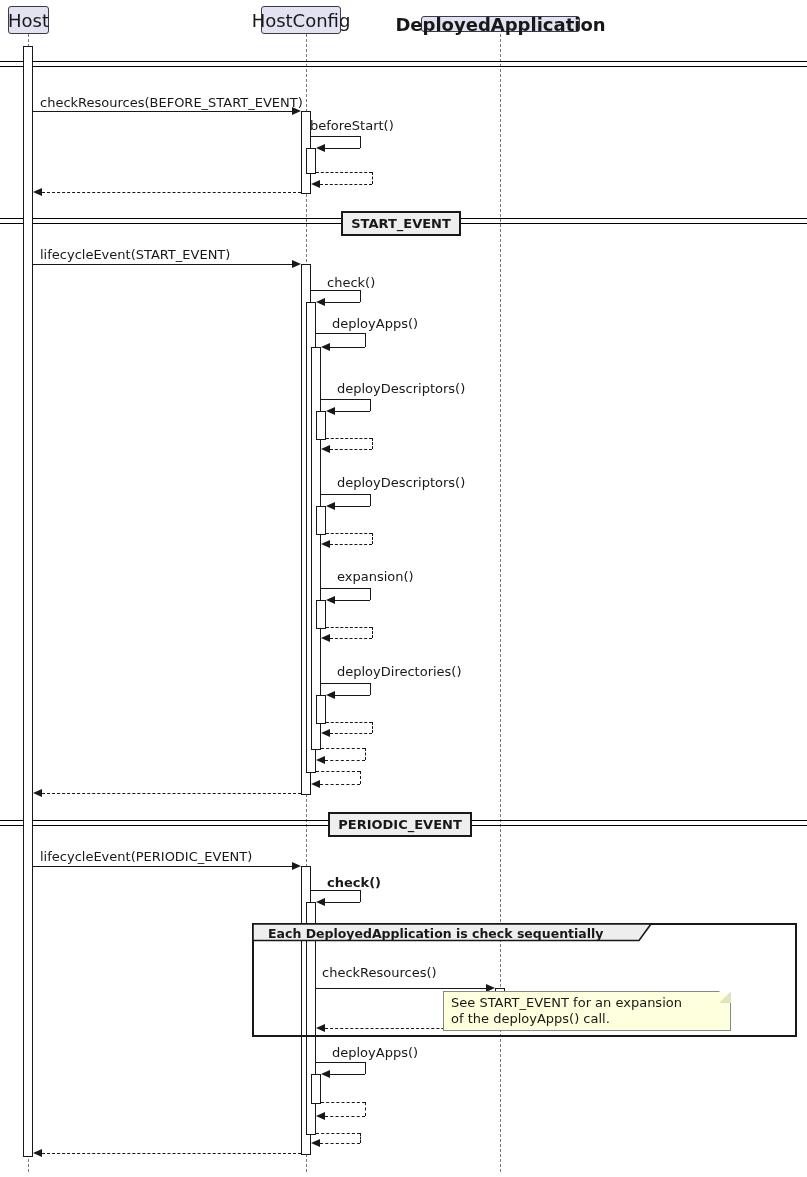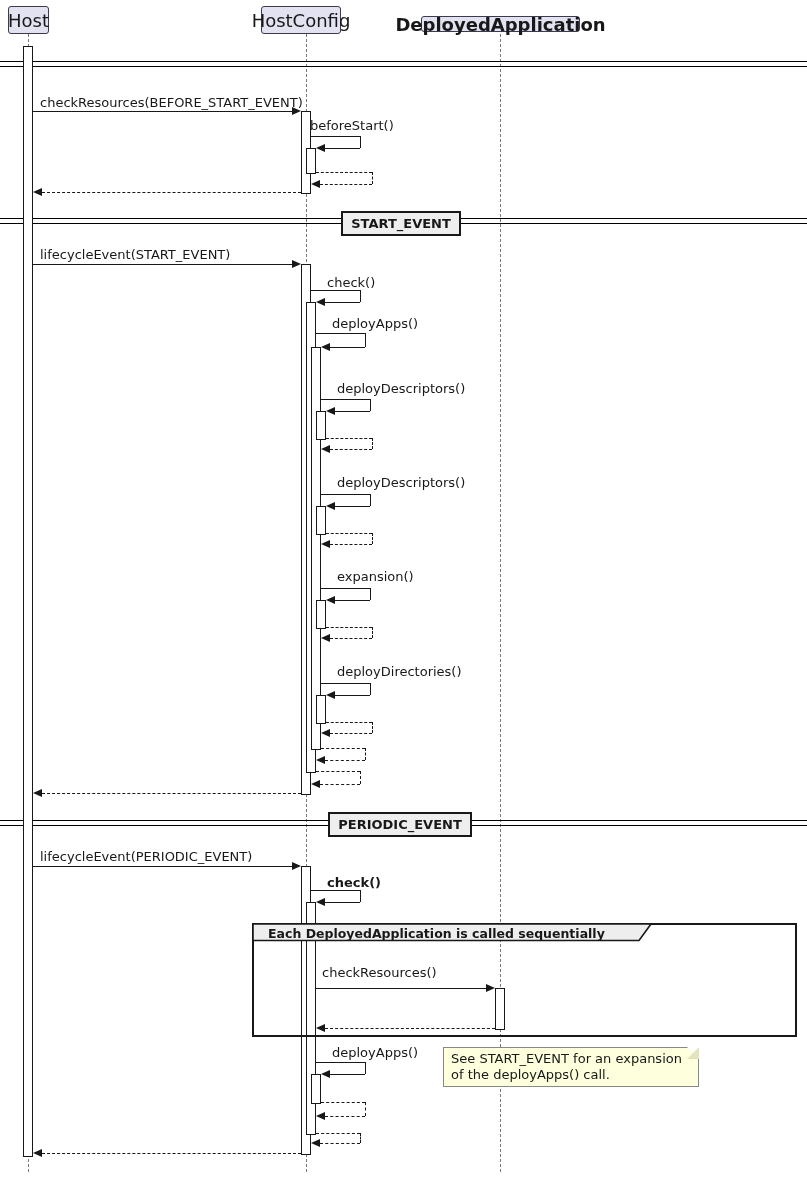--- a/index.html
+++ b/index.html
@@ -161,21 +161,21 @@
   <div class="hl" style="left:311px;top:890px;width:49px;"></div>
   <div class="vl" style="left:360px;top:890px;height:12px;"></div>
   <div class="hl" style="left:325px;top:902px;width:35px;"></div>
   <div class="al" style="left:316px;top:898px;"></div>
   <div class="bar" style="left:306px;top:902px;height:231px;"></div>
 
   <div class="group" style="left:252px;top:923px;width:545px;height:114px;"></div>
   <svg class="abs" style="left:252px;top:923px;" width="402" height="19">
     <path d="M1,1 H399 L387,17.5 H1 Z" fill="#EEEEEE" stroke="#181818" stroke-width="1.6"></path>
   </svg>
-  <div class="gtab-label" style="left:268px;top:926px;">Each DeployedApplication is called sequentially</div>
+  <div class="gtab-label" style="left:268px;top:926px;">Each DeployedApplication is check sequentially</div>
 
   <div class="lbl" style="left:322px;top:966px;">checkResources()</div>
   <div class="hl" style="left:316px;top:988px;width:170px;"></div>
   <div class="ar" style="left:486px;top:984px;"></div>
   <div class="bar" style="left:495px;top:988px;height:40px;"></div>
   <div class="hd" style="left:325px;top:1028px;width:170px;"></div>
   <div class="al" style="left:316px;top:1024px;"></div>
 
 
   <div class="lbl" style="left:332px;top:1046px;">deployApps()</div>
@@ -191,21 +191,21 @@
   <div class="al" style="left:316px;top:1112px;"></div>
 
   <div class="hd" style="left:316px;top:1133px;width:44px;"></div>
   <div class="vd" style="left:360px;top:1133px;height:10px;"></div>
   <div class="hd" style="left:320px;top:1143px;width:40px;"></div>
   <div class="al" style="left:311px;top:1139px;"></div>
 
   <div class="hd" style="left:42px;top:1153px;width:259px;"></div>
   <div class="al" style="left:33px;top:1149px;"></div>
 
-  <div class="note" style="left:443px;top:1047px;width:256px;height:40px;">See START_EVENT for an expansion
+  <div class="note" style="left:443px;top:991px;width:288px;height:40px;">See START_EVENT for an expansion
 of the deployApps() call.</div>
 
   <div class="divbox" style="left:341px;top:211px;width:120px;height:25px;">START_EVENT</div>
   <div class="divbox" style="left:328px;top:812px;width:144px;height:25px;">PERIODIC_EVENT</div>
 
   <div class="pbox" style="left:8px;top:6px;width:41px;height:28px;">Host</div>
   <div class="pbox" style="left:261px;top:6px;width:80px;height:28px;">HostConfig</div>
   <div class="pbox" style="left:421px;top:16px;width:159px;height:16px;font-weight:bold;">DeployedApplication</div>
 
 </div>

